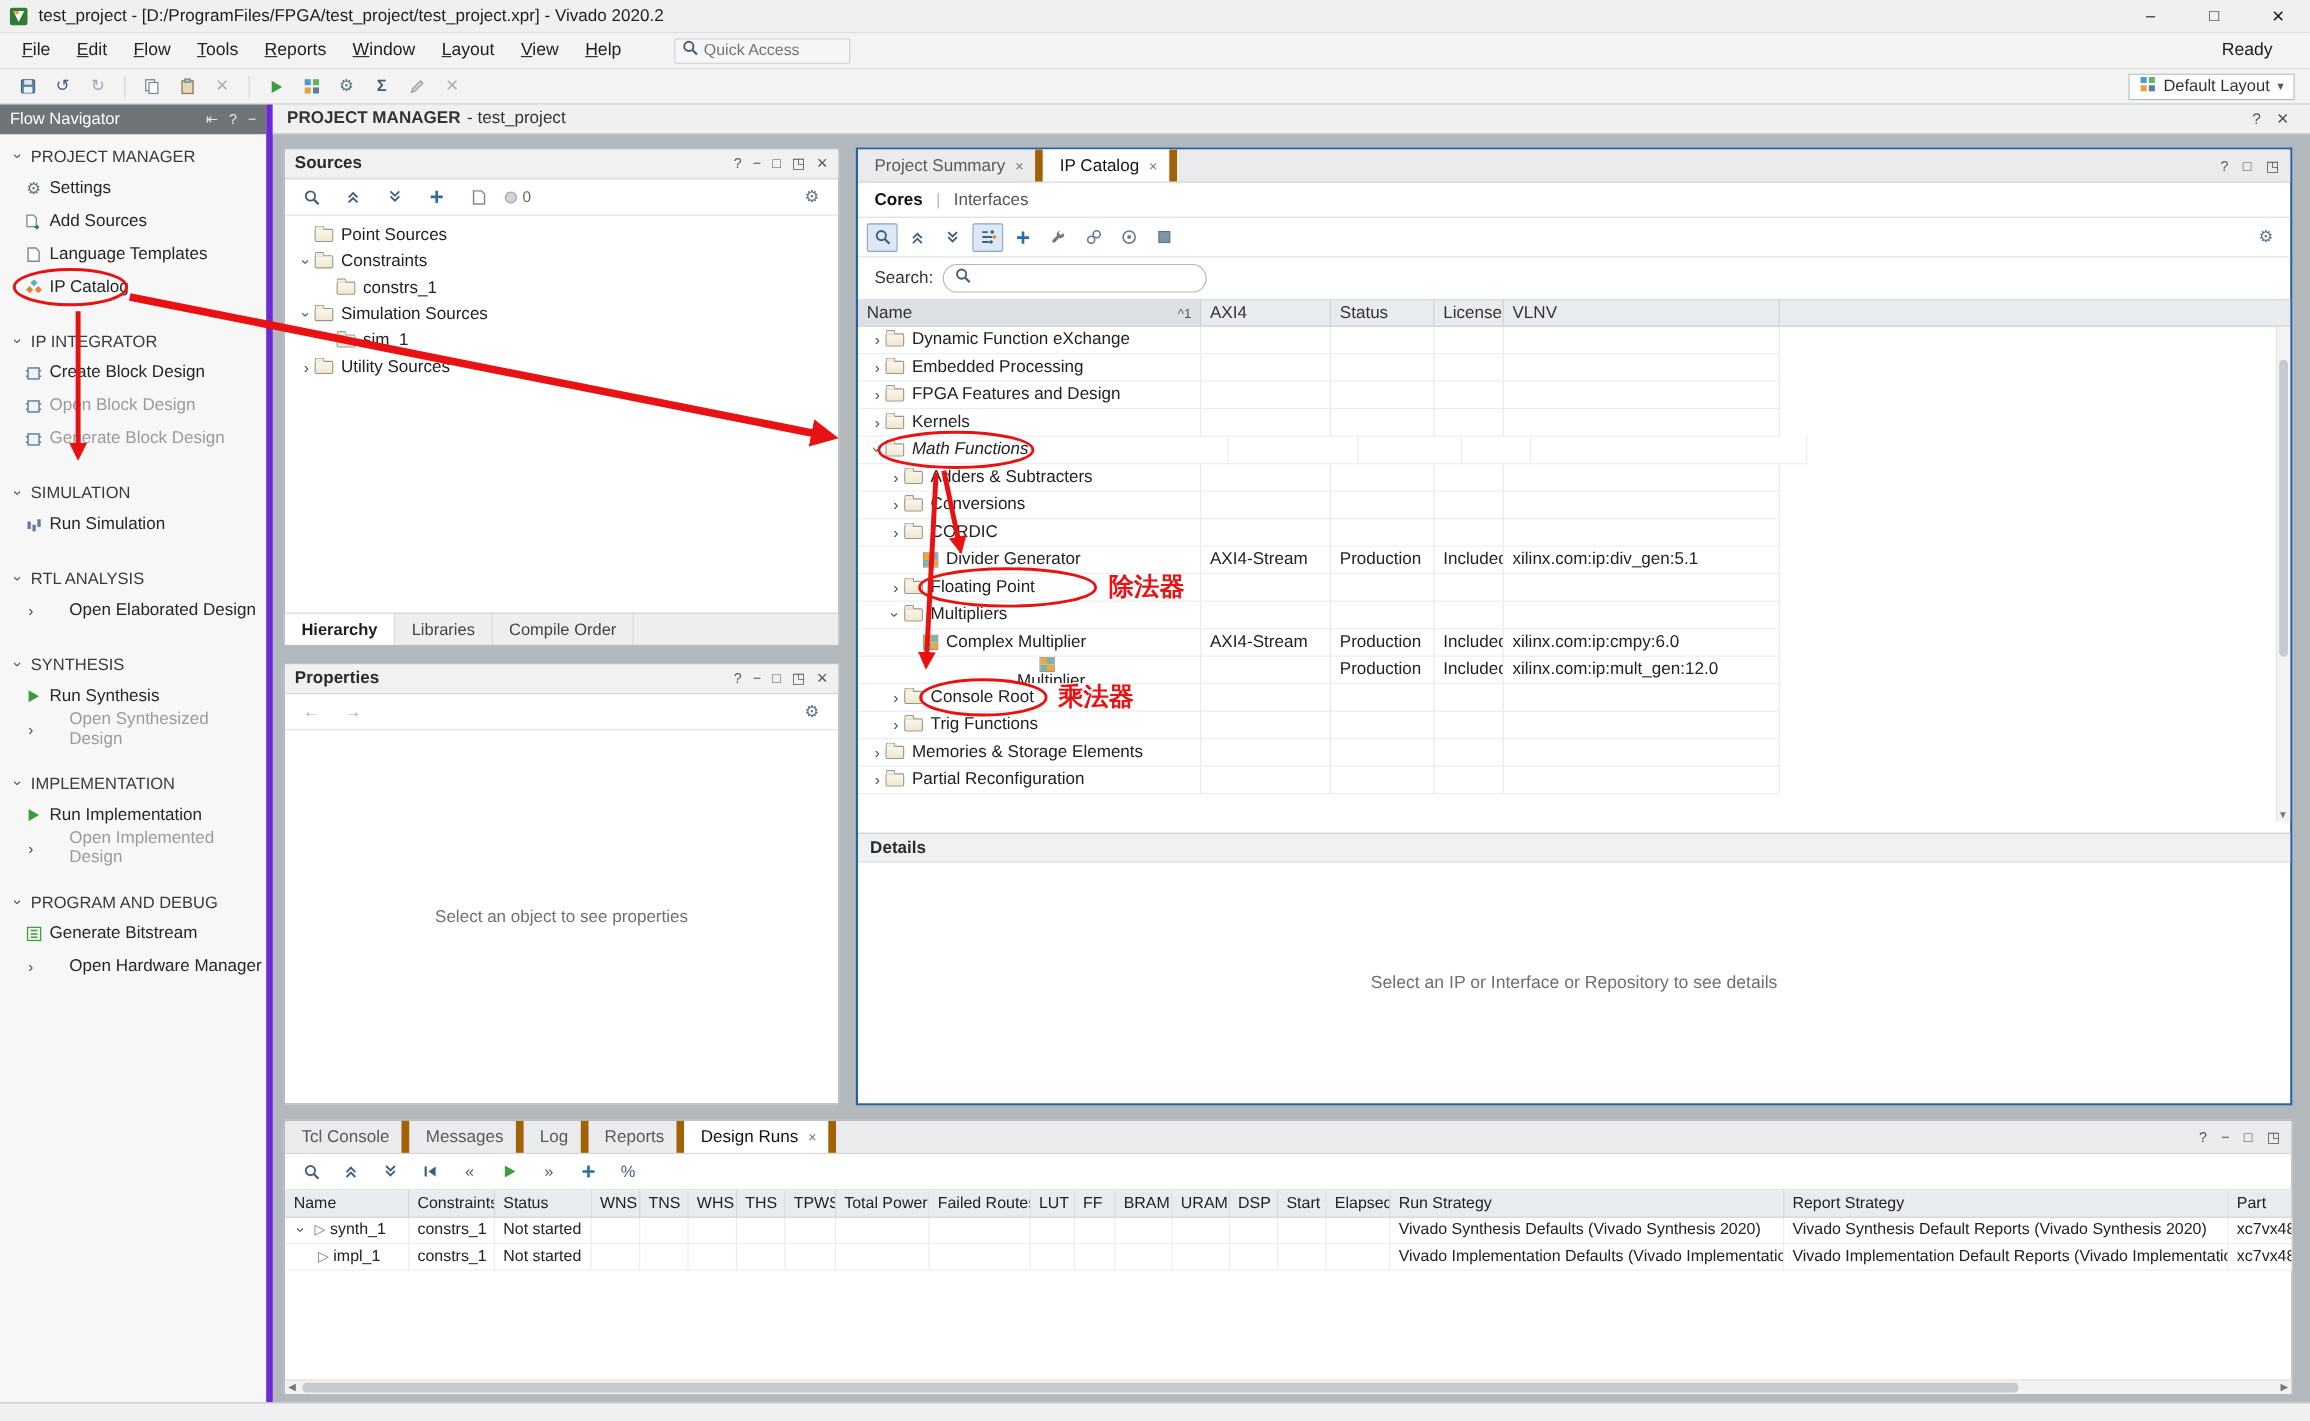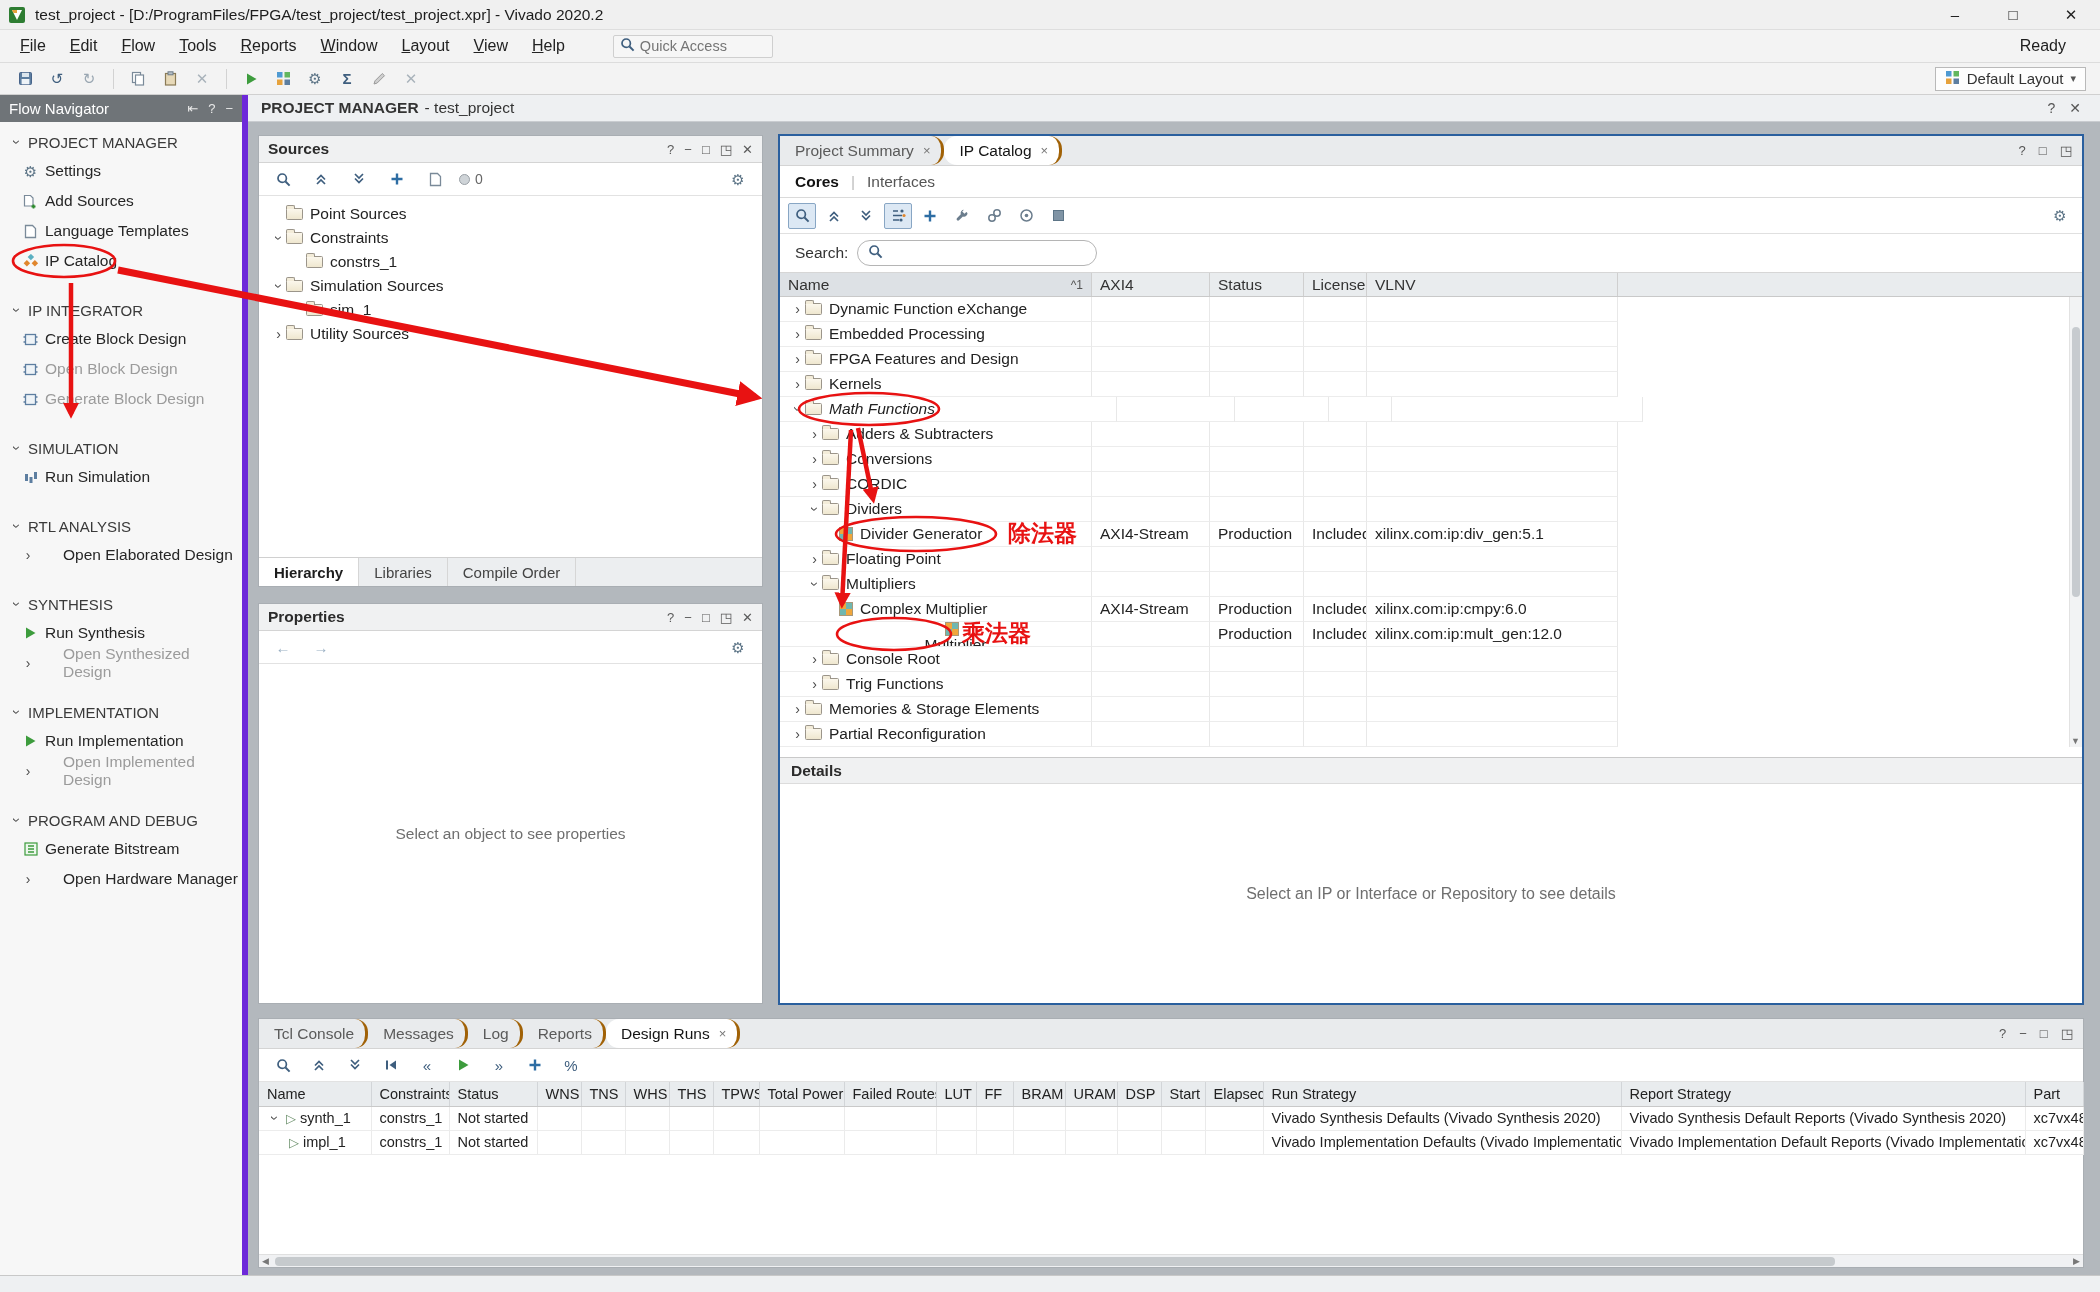--- a/index.html
+++ b/index.html
@@ -60,21 +60,21 @@
   .badge-dot { width:11px; height:11px; border-radius:50%; background:#cfd4d8; border:1px solid #9aa0a6; display:inline-block; }
   .panel-tabs { height:29px; flex:none; background:#eceef0; border-top:1px solid #d0d0d0; display:flex; }
   .btab { padding:0 15px; display:flex; align-items:center; font-size:15px; color:#444; border-right:1px solid #d6d6d6; }
   .btab.active { background:#fff; font-weight:bold; color:#1d1d1d; }
 
   #properties-panel { left:258px; top:603px; width:505px; height:401px; }
   .center-empty { flex:1; display:flex; align-items:center; justify-content:center; color:#6f6f6f; font-size:15.5px; }
 
   #ipcat-panel { left:778px; top:134px; width:1306px; height:871px; border:2px solid #2a5f9e; }
   .doc-tabs { height:30px; flex:none; background:#e9ebed; display:flex; align-items:stretch; border-bottom:1px solid #d4d4d4; }
-  .dtab { display:flex; align-items:center; padding:0 11px 0 15px; font-size:15.5px; color:#5a5a5a; border-right:3px solid #a16207; gap:9px;border-radius:13px; }
+  .dtab { display:flex; align-items:center; padding:0 11px 0 15px; font-size:15.5px; color:#5a5a5a; border-right:7px solid #a16207; gap:9px; }
   .dtab.active { background:#fff; color:#141414; }
   .dtab .x { font-size:13px; color:#777; }
   .doc-tabs .dt-icons { margin-left:auto; display:flex; align-items:center; gap:13px; padding-right:10px; color:#555; font-size:13px; }
   .subtabs { height:32px; flex:none; display:flex; align-items:center; padding:0 15px; gap:12px; border-bottom:1px solid #dadada; font-size:15.5px; }
   .subtab { color:#555; }
   .subtab.active { color:#111; font-weight:bold; }
   .subtab-sep { color:#bbb; }
   .ipc-toolbar { height:36px; flex:none; display:flex; align-items:center; padding:0 8px; gap:4px; border-bottom:1px solid #e0e0e0; }
   .ico-btn { width:28px; height:26px; display:flex; align-items:center; justify-content:center; border-radius:2px; border:1px solid transparent; }
   .ico-btn.boxed { border:1px solid #88a6c4; background:#dce8f4; }
@@ -722,32 +722,20 @@
           <div class="icell" style="width: 94px;"></div>
           <div class="icell" style="width: 63px;"></div>
           <div class="icell" style="width: 251px;"></div>
           <div class="ifill"></div>
         </div>
         <div class="irow">
           <div class="icell namecell" style="width: 312px; padding-left: 27px;">
             <span class="chev">›</span>
             <span class="icon-folder"></span>
             <span>CORDIC</span>
-          </div>
-          <div class="icell" style="width: 118px;"></div>
-          <div class="icell" style="width: 94px;"></div>
-          <div class="icell" style="width: 63px;"></div>
-          <div class="icell" style="width: 251px;"></div>
-          <div class="ifill"></div>
-        </div>
-        <div class="irow">
-          <div class="icell namecell" style="width: 312px; padding-left: 27px;">
-            <span class="chev exp">›</span>
-            <span class="icon-folder"></span>
-            <span>Dividers</span>
           </div>
           <div class="icell" style="width: 118px;"></div>
           <div class="icell" style="width: 94px;"></div>
           <div class="icell" style="width: 63px;"></div>
           <div class="icell" style="width: 251px;"></div>
           <div class="ifill"></div>
         </div>
         <div class="irow">
           <div class="icell namecell" style="width: 312px; padding-left: 44px;">
             <span class="chev"></span>

